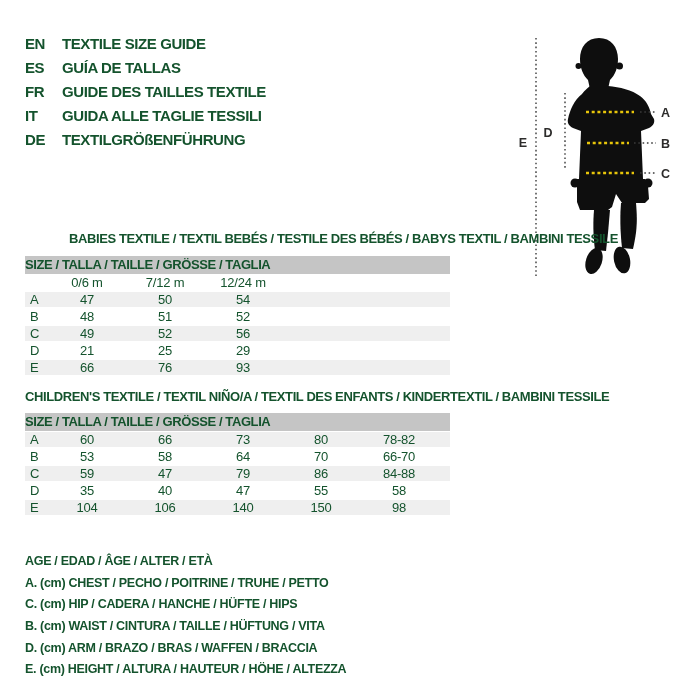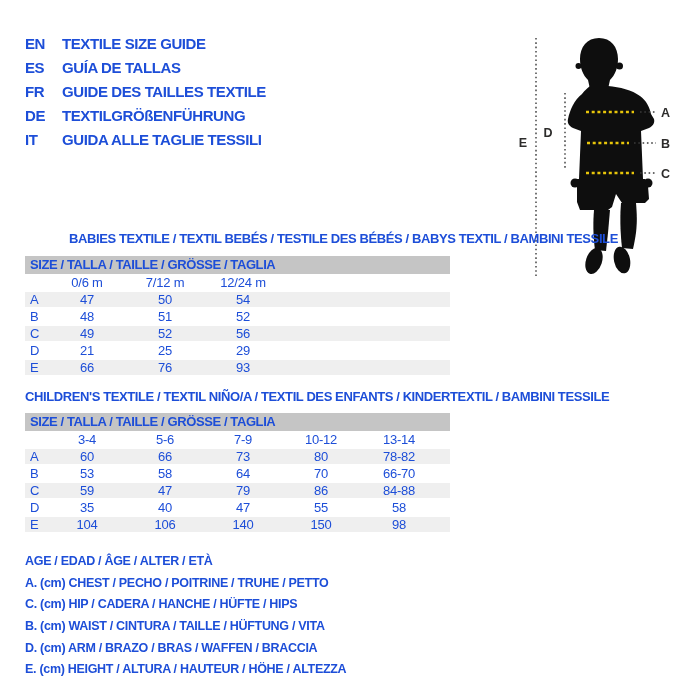--- a/index.html
+++ b/index.html
@@ -1,30 +1,30 @@
 <!DOCTYPE html>
 <html><head>
 <meta charset="utf-8">
 <style>
   html,body{margin:0;padding:0;background:#fff;}
   .canvas{
     position:relative;width:700px;height:700px;background:#ffffff;
-    font-family:"Liberation Sans",sans-serif;color:#1d4ed8;overflow:hidden;
+    font-family:"Liberation Sans",sans-serif;color:#14532d;overflow:hidden;
   }
   
   .langs{position:absolute;left:25px;top:32px;}
   .lang-row{height:24px;line-height:24px;font-size:15px;font-weight:bold;letter-spacing:-0.4px;white-space:nowrap;}
   .lang-code{display:inline-block;width:37px;}
   
   .heading{position:absolute;left:25px;font-size:13px;font-weight:bold;letter-spacing:-0.4px;white-space:nowrap;}
   .heading.babies{top:231px;padding-left:44px;}
   .heading.children{top:389px;}
   
   .sizebar{position:absolute;left:25px;width:425px;height:18px;background:#c5c5c5;
-    font-size:13px;font-weight:bold;letter-spacing:-0.4px;line-height:18px;padding-left:5px;box-sizing:border-box;white-space:nowrap;}
+    font-size:13px;font-weight:bold;letter-spacing:-0.4px;line-height:18px;box-sizing:border-box;white-space:nowrap;}
   .sizebar.babies{top:256px;}
   .sizebar.children{top:413px;}
   
   table.tbl{position:absolute;left:25px;width:425px;table-layout:fixed;
     border-collapse:separate;border-spacing:0 2px;font-size:13px;letter-spacing:-0.2px;}
   table.tbl.babies{top:273px;}
   table.tbl.children{top:430px;}
   .tbl col.c-lab{width:23px;}
   .tbl col.c-d{width:78px;}
   .tbl td{height:15px;line-height:15px;padding:0;text-align:center;overflow:hidden;}
@@ -49,24 +49,24 @@
     <div class="lang-row">
       <span class="lang-code">EN</span><span>TEXTILE SIZE GUIDE</span>
     </div>
     <div class="lang-row">
       <span class="lang-code">ES</span><span>GUÍA DE TALLAS</span>
     </div>
     <div class="lang-row">
       <span class="lang-code">FR</span><span>GUIDE DES TAILLES TEXTILE</span>
     </div>
     <div class="lang-row">
+      <span class="lang-code">IT</span><span>GUIDA ALLE TAGLIE TESSILI</span>
+    </div>
+    <div class="lang-row">
       <span class="lang-code">DE</span><span>TEXTILGRÖßENFÜHRUNG</span>
-    </div>
-    <div class="lang-row">
-      <span class="lang-code">IT</span><span>GUIDA ALLE TAGLIE TESSILI</span>
     </div>
   </div>
 
   <svg class="figure" width="195" height="265" viewBox="500 25 195 265" xmlns="http://www.w3.org/2000/svg">
 
     <line class="dotln" x1="536" y1="38" x2="536" y2="278"></line>
     <line class="dotln" x1="565" y1="93" x2="565" y2="170"></line>
 
     <g class="sil">
       <path d="M599 38 C587 38 580 47 580 59 C580 68 583 75 588 80 L590 89 L608 89 L610 80 C615 75 618 68 618 59 C618 47 611 38 599 38 Z"></path>
@@ -159,29 +159,20 @@
     <colgroup>
         <col class="c-lab">
         <col class="c-d">
         <col class="c-d">
         <col class="c-d">
         <col class="c-d">
         <col class="c-d">
         <col>
       </colgroup>
     <tbody>
-        <tr class="hdr">
-      <td class="lab"></td>
-      <td>3-4</td>
-      <td>5-6</td>
-      <td>7-9</td>
-      <td>10-12</td>
-      <td>13-14</td>
-      <td></td>
-    </tr>
     <tr class="alt">
       <td class="lab">A</td>
       <td>60</td>
       <td>66</td>
       <td>73</td>
       <td>80</td>
       <td>78-82</td>
       <td></td>
     </tr>
     <tr>

